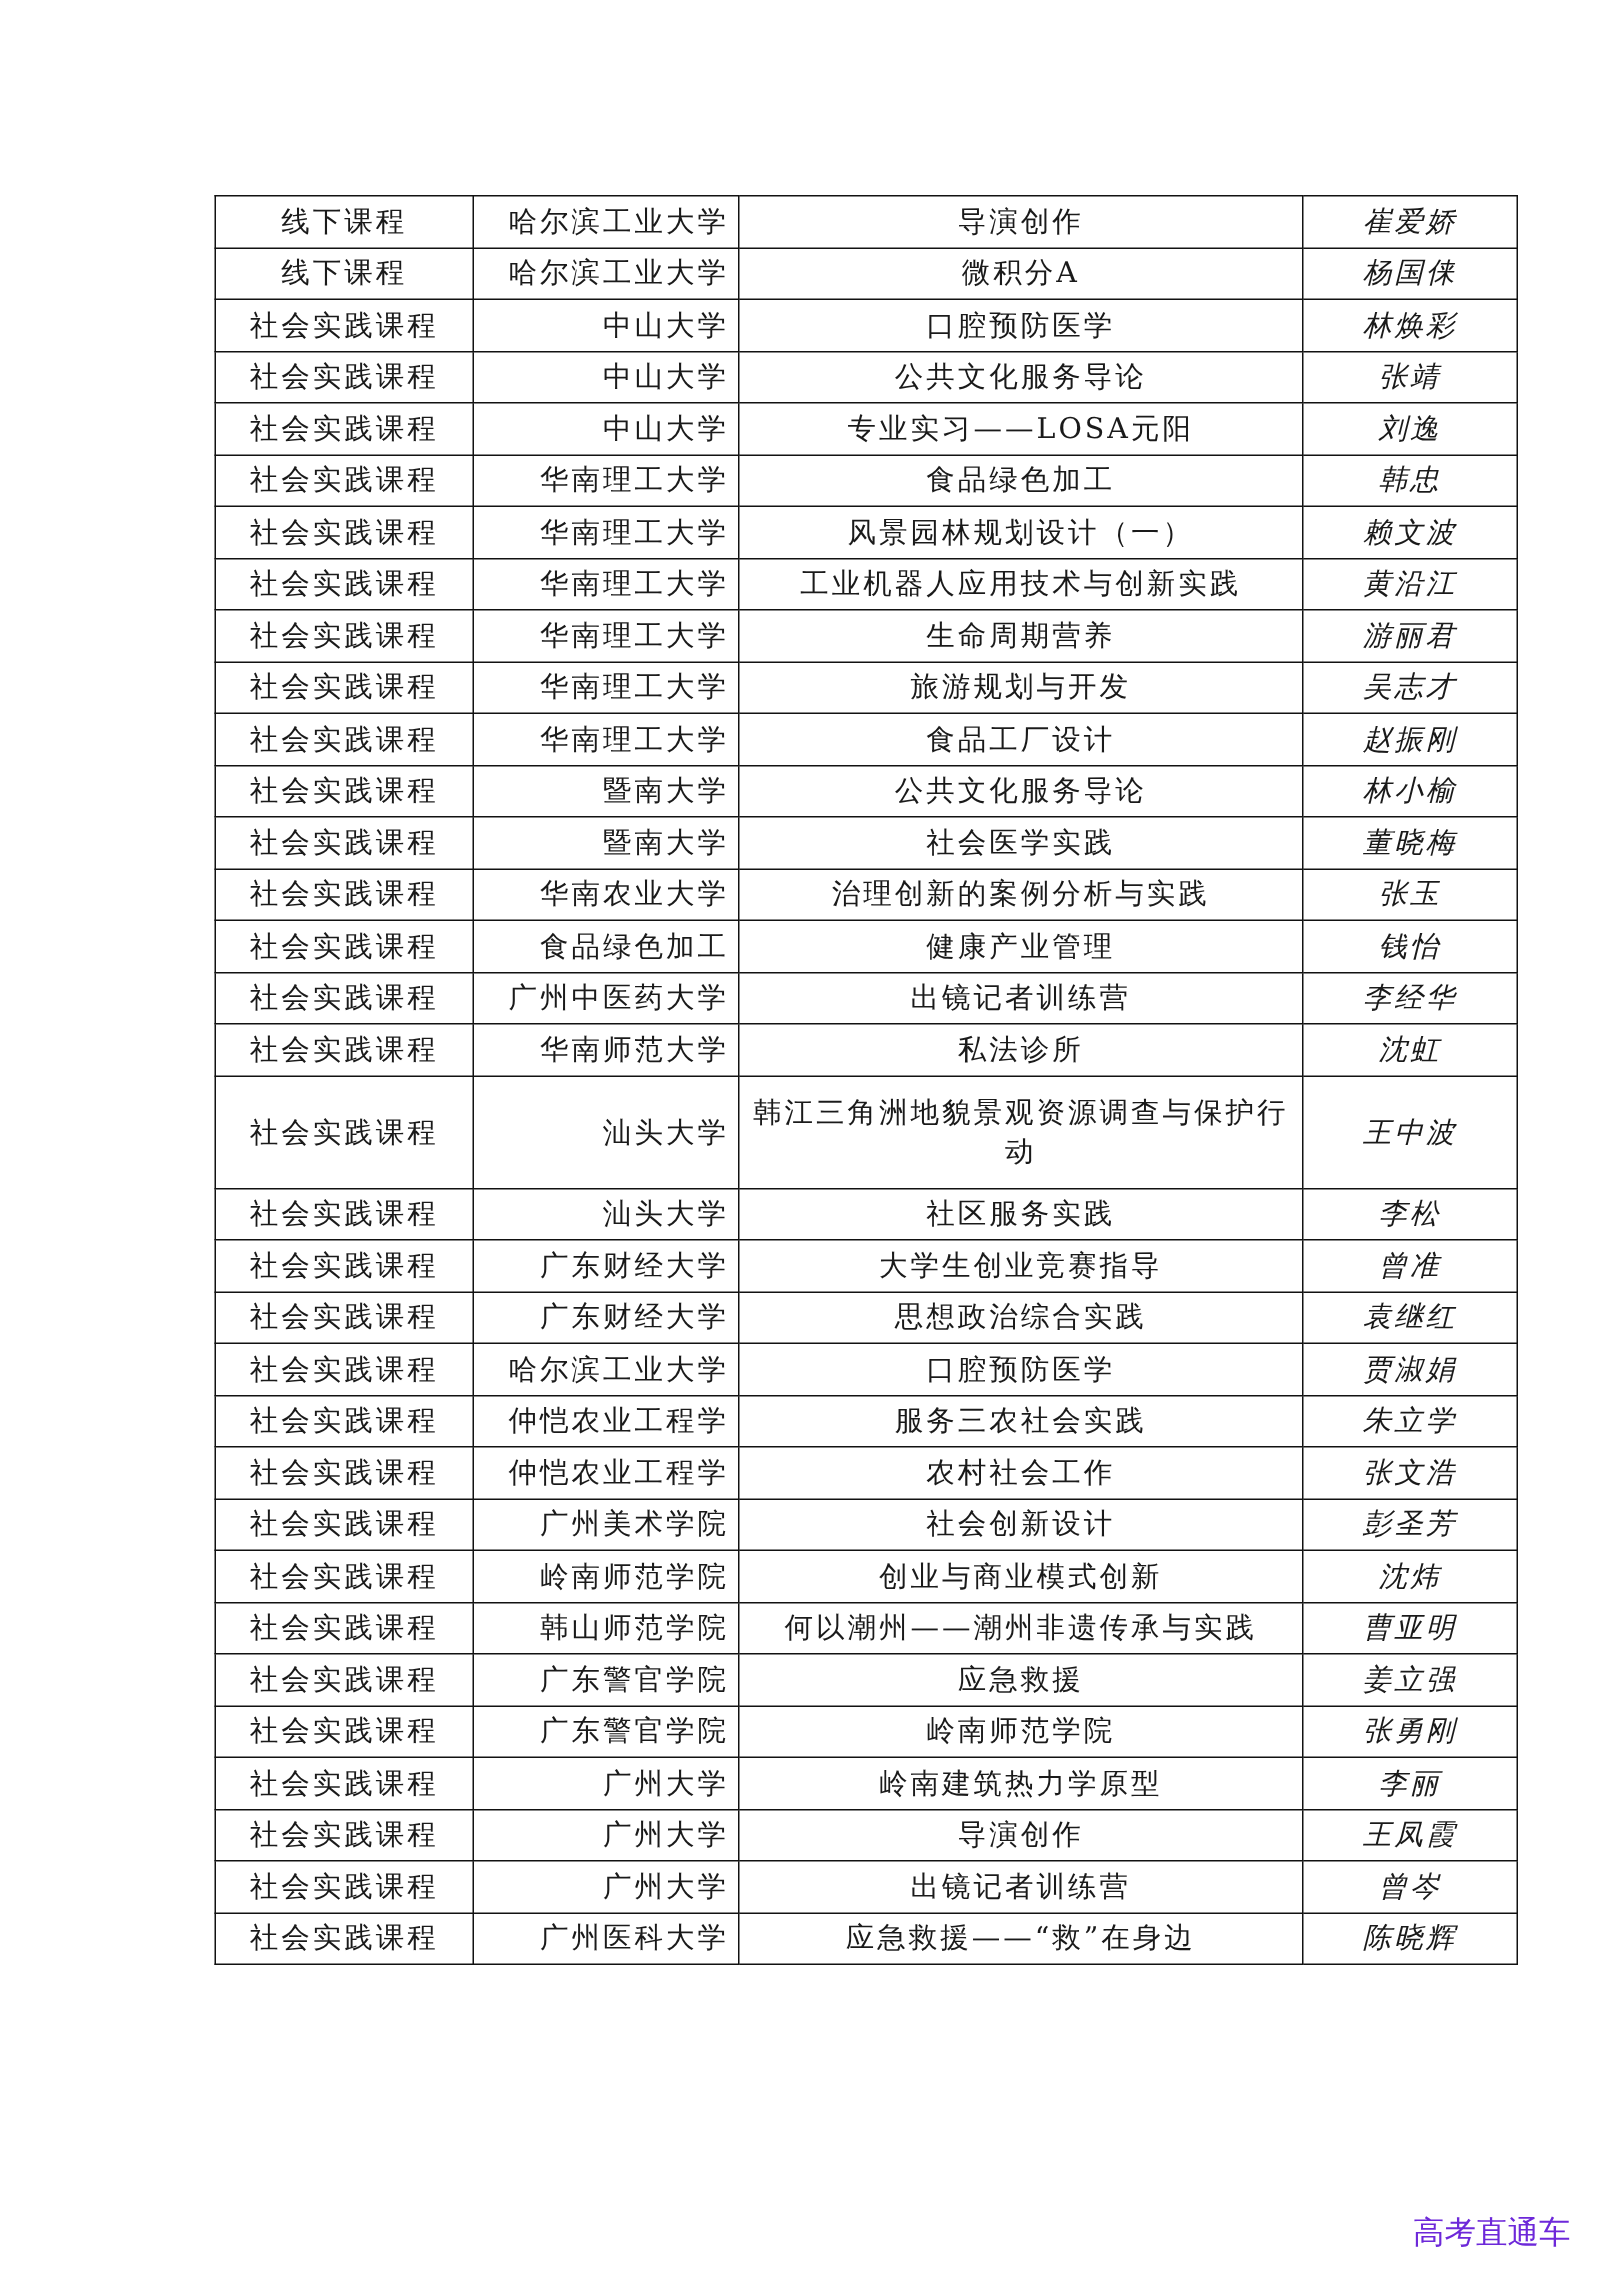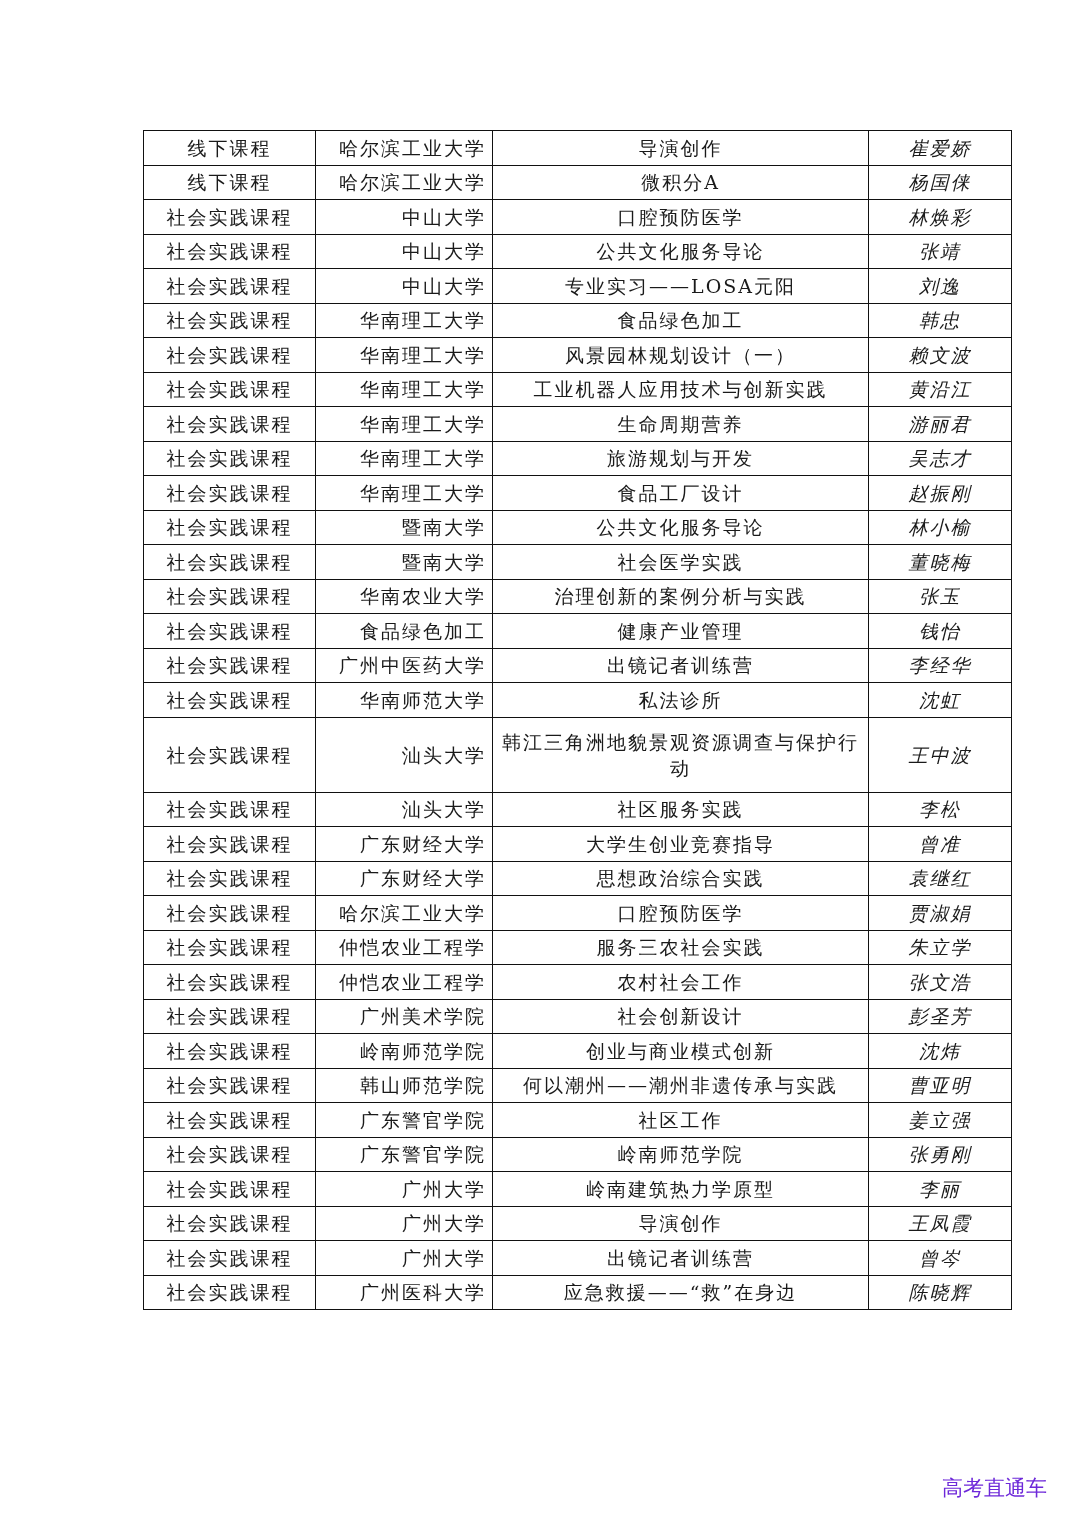--- a/index.html
+++ b/index.html
@@ -182,21 +182,21 @@
         </tr>
         <tr>
           <td class="c1">社会实践课程</td>
           <td class="c2">韩山师范学院</td>
           <td class="c3">何以潮州——潮州非遗传承与实践</td>
           <td class="c4">曹亚明</td>
         </tr>
         <tr>
           <td class="c1">社会实践课程</td>
           <td class="c2">广东警官学院</td>
-          <td class="c3">社区工作</td>
+          <td class="c3">应急救援</td>
           <td class="c4">姜立强</td>
         </tr>
         <tr>
           <td class="c1">社会实践课程</td>
           <td class="c2">广东警官学院</td>
           <td class="c3">岭南师范学院</td>
           <td class="c4">张勇刚</td>
         </tr>
         <tr>
           <td class="c1">社会实践课程</td>

